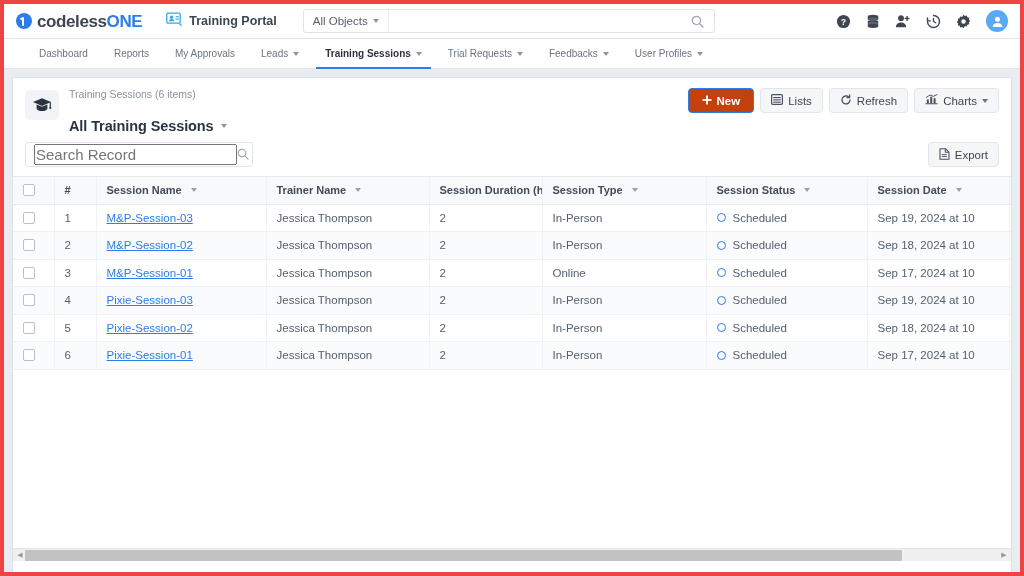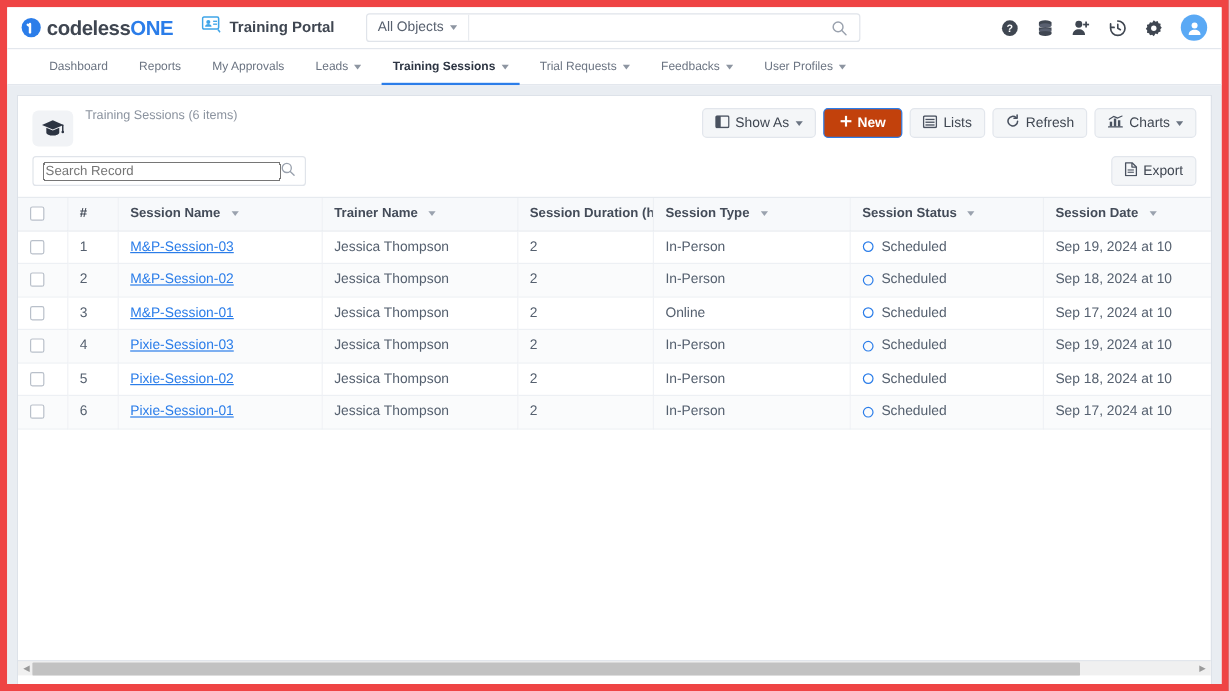--- a/index.html
+++ b/index.html
@@ -7,21 +7,21 @@
   html, body {
     width: 1024px; height: 576px;
     font-family: "Liberation Sans", sans-serif;
     background: #3c3c3c;
     overflow: hidden;
   }
   .viewport {
     position: relative;
     width: 1024px; height: 576px;
     background: #ffffff;
-    border: 6px solid #ef4444;
+    border: 4px solid #ef4444;
     overflow: hidden;
   }
 
   
   .topbar {
     height: 35px;
     background: #ffffff;
     border-bottom: 1px solid #e3e7ed;
     display: flex;
     align-items: center;
@@ -231,21 +231,21 @@
   .search-record {
     width: 228px; height: 25px;
     border: 1px solid #e0e4ea;
     border-radius: 3px;
     display: flex; align-items: center;
     padding: 0 8px;
     background: #ffffff;
   }
   .search-record .sr-input {
     flex: 1;
-    font-size: 11px;
+    font-size: 15px;
     color: #98a0ab;
   }
   .export-wrap { margin-left: auto; }
 
   
   .table-wrap {
     flex: 1;
     overflow: hidden;
     border-top: 1px solid #e6eaef;
     position: relative;
@@ -471,33 +471,27 @@
         <div class="obj-icon">
           <svg width="20" height="17" viewBox="0 0 20 17">
             <path d="M10 1.2L19 5.1l-9 3.9-9-3.9z" fill="#2c3442"></path>
             <path d="M4.6 7.4v4c0 1.5 2.4 2.6 5.4 2.6s5.4-1.1 5.4-2.6v-4L10 9.7z" fill="#2c3442"></path>
             <path d="M18.3 5.4v4.9" stroke="#2c3442" stroke-width="1.2" fill="none" stroke-linecap="round"></path>
             <circle cx="18.3" cy="11" r="1.1" fill="#2c3442"></circle>
           </svg>
         </div>
         <div class="list-titles">
           <div class="list-sub">Training Sessions (6 items)</div>
-        </div>
-
-        <div class="toolbar">
-          <div class="btn">
-            <span>
-              <svg width="12" height="11" viewBox="0 0 12 11">
-                <rect x="0.6" y="0.7" width="10.8" height="9.6" rx="1" fill="none" stroke="#4a5260" stroke-width="1.2"></rect>
-                <rect x="0.6" y="0.7" width="4" height="9.6" fill="#4a5260"></rect>
-              </svg>
-            </span>
-            <span>Show As</span>
+          <div class="list-title-row">
+            <span class="list-title">All Training Sessions</span>
             <span class="caret"></span>
           </div>
+        </div>
+
+        <div class="toolbar">
 
           <div class="btn primary">
             <span>
               <svg width="10" height="10" viewBox="0 0 10 10">
                 <rect x="4.1" y="0.5" width="1.8" height="9" fill="#ffffff"></rect>
                 <rect x="0.5" y="4.1" width="9" height="1.8" fill="#ffffff"></rect>
               </svg>
             </span>
             <span>New</span>
           </div>

